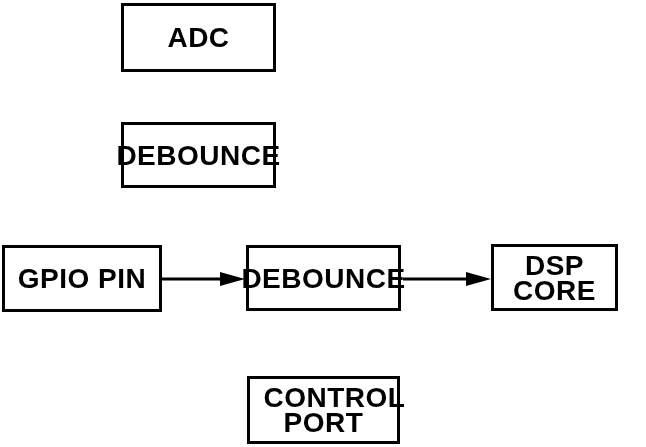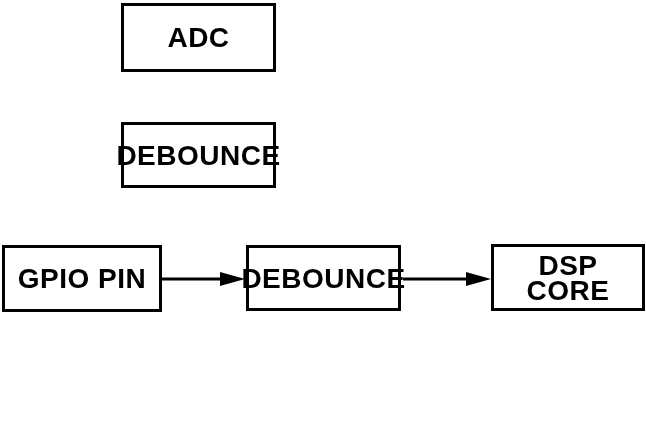--- a/index.html
+++ b/index.html
@@ -27,21 +27,21 @@
     line-height: 25px;
     display: flex;
     align-items: center;
     justify-content: center;
     text-align: center;
   }
   .node-adc          { left: 121px; top: 3px;   width: 155px; height: 69px; }
   .node-debounce     { left: 121px; top: 122px; width: 155px; height: 66px; }
   .node-gpio-pin     { left: 2px;   top: 245px; width: 160px; height: 67px; }
   .node-register     { left: 246px; top: 245px; width: 155px; height: 66px; }
-  .node-dsp-core     { left: 491px; top: 244px; width: 154px; height: 67px; }
+  .node-dsp-core     { left: 491px; top: 244px; width: 127px; height: 67px; }
   .node-control-port { left: 247px; top: 376px; width: 153px; height: 68px; }
   .node-control-port .label-inner { width: 120px; }
   .arrow-layer {
     position: absolute;
     left: 0;
     top: 0;
     width: 646px;
     height: 447px;
     pointer-events: none;
   }
@@ -75,14 +75,17 @@
   </div>
 
   <div class="node node-register">
     <span class="label-inner">DEBOUNCE</span>
   </div>
 
   <div class="node node-dsp-core">
     <span class="label-inner">DSP CORE</span>
   </div>
 
+  <div class="node node-control-port">
+    <span class="label-inner">CONTROL PORT</span>
+  </div>
 
 </div>
 
 </body></html>

